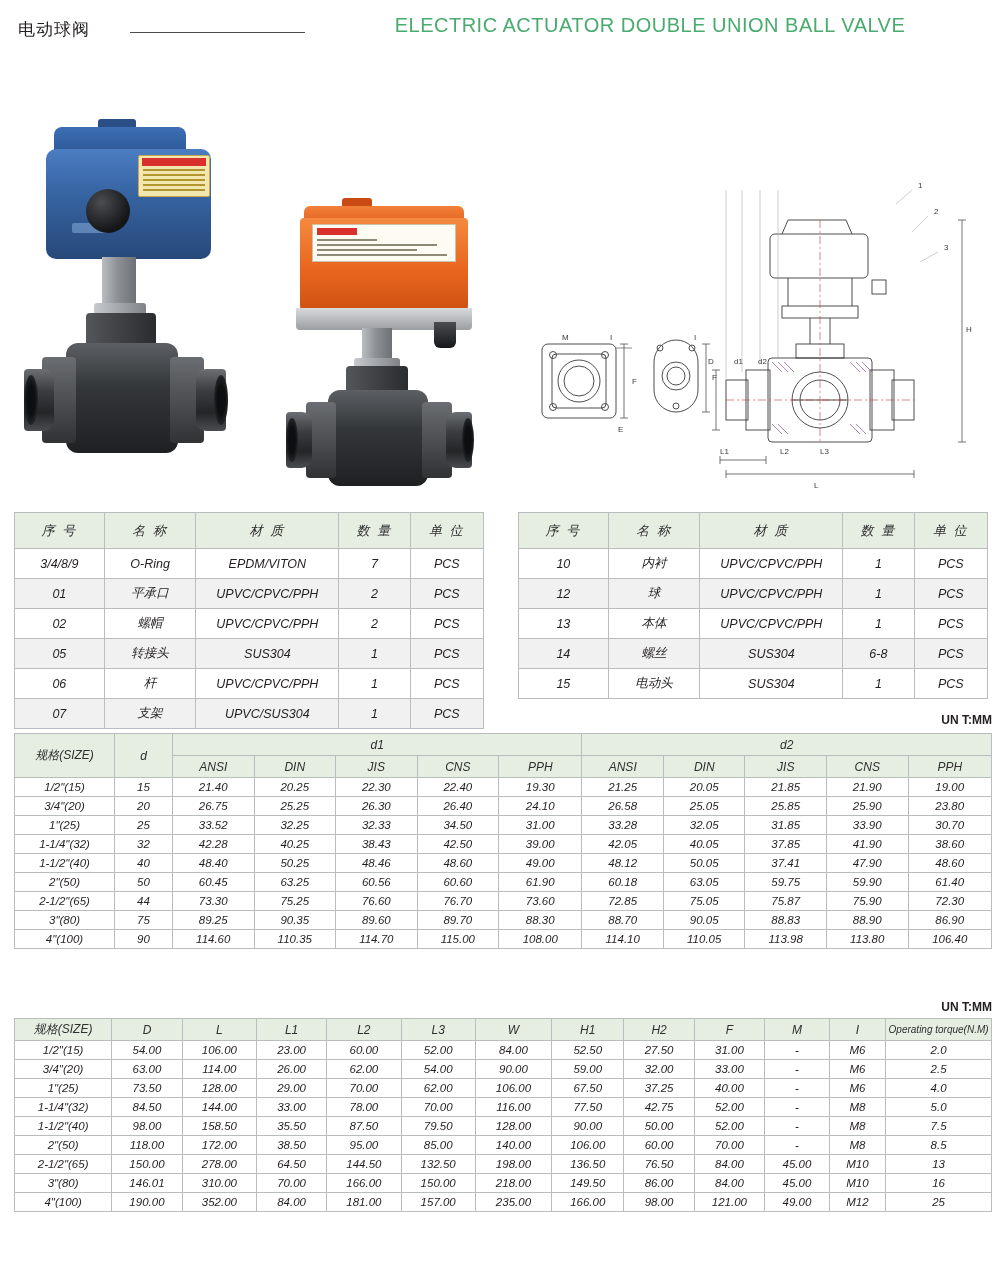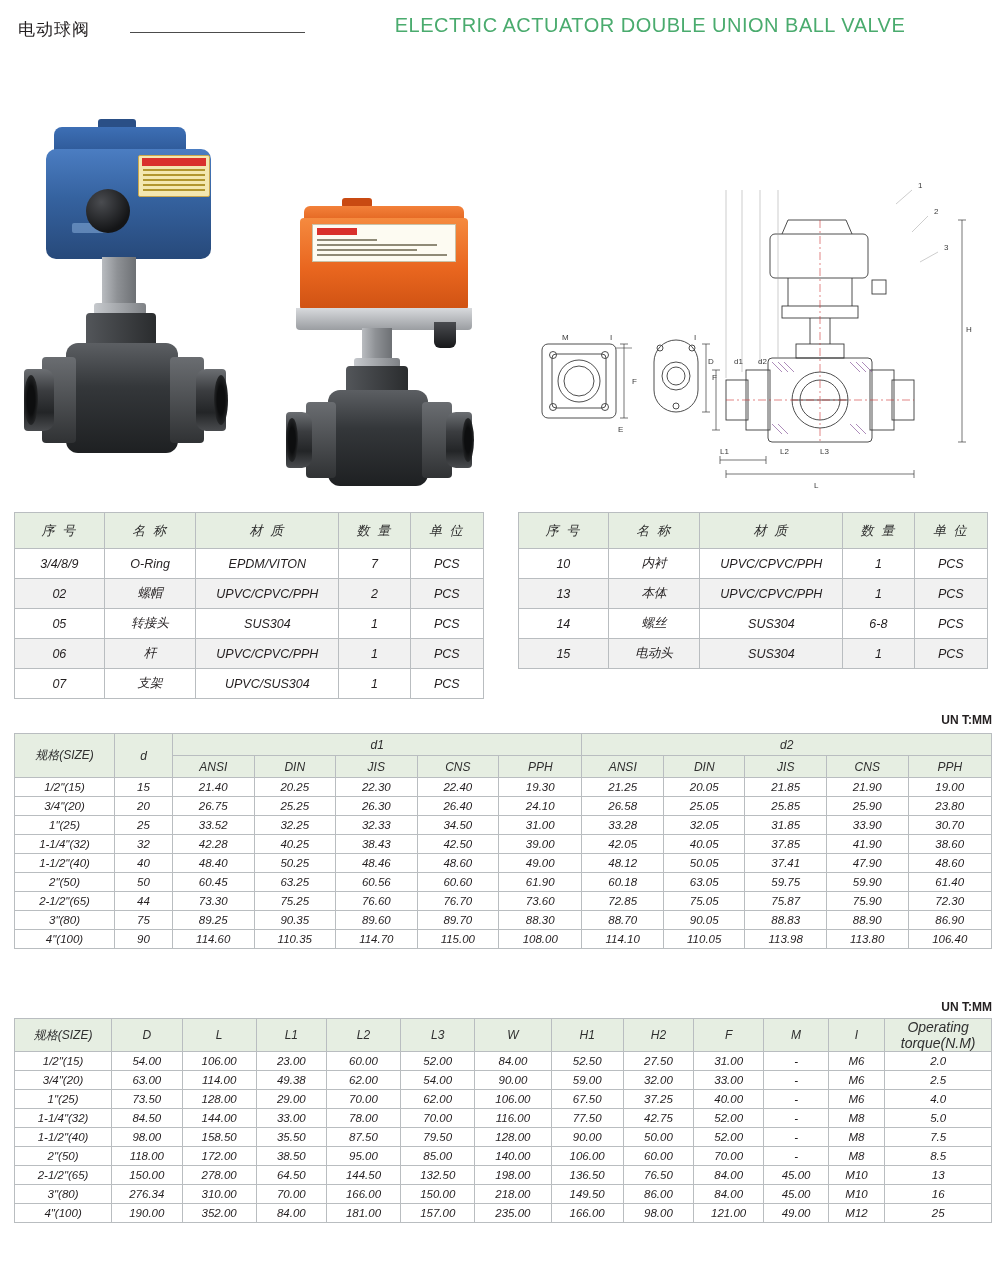--- a/index.html
+++ b/index.html
@@ -174,21 +174,21 @@
   }
   .dim-table thead th {
     background: #e6eee2;
     color: #2f2f2f;
     height: 22px;
     font-size: 12px;
   }
   .dim-table tbody td { background: #ffffff; }
   .dt-d1d2 { top: 733px; }
   .dt-main { top: 1018px; }
-  .dim-table thead th.tiny { font-size: 14px; letter-spacing: 0; }
+  .dim-table thead th.tiny { font-size: 10px; letter-spacing: 0; }
   .dim-table tbody tr td:first-child { }
 </style>
 </head>
 <body>
 
 <div class="header">
   <div class="header-cn">电动球阀</div>
   <div class="header-rule"></div>
   <div class="header-en">ELECTRIC ACTUATOR DOUBLE UNION BALL VALVE</div>
 </div>
@@ -344,20 +344,27 @@
   </thead>
   <tbody>
       <tr>
         <td>3/4/8/9</td>
         <td>O-Ring</td>
         <td>EPDM/VITON</td>
         <td>7</td>
         <td>PCS</td>
       </tr>
       <tr>
+        <td>01</td>
+        <td>平承口</td>
+        <td>UPVC/CPVC/PPH</td>
+        <td>2</td>
+        <td>PCS</td>
+      </tr>
+      <tr>
         <td>02</td>
         <td>螺帽</td>
         <td>UPVC/CPVC/PPH</td>
         <td>2</td>
         <td>PCS</td>
       </tr>
       <tr>
         <td>05</td>
         <td>转接头</td>
         <td>SUS304</td>
@@ -388,20 +395,27 @@
       <th style="width:90px">名 称</th>
       <th style="width:140px">材 质</th>
       <th style="width:70px">数 量</th>
       <th style="width:72px">单 位</th>
     </tr>
   </thead>
   <tbody>
       <tr>
         <td>10</td>
         <td>内衬</td>
+        <td>UPVC/CPVC/PPH</td>
+        <td>1</td>
+        <td>PCS</td>
+      </tr>
+      <tr>
+        <td>12</td>
+        <td>球</td>
         <td>UPVC/CPVC/PPH</td>
         <td>1</td>
         <td>PCS</td>
       </tr>
       <tr>
         <td>13</td>
         <td>本体</td>
         <td>UPVC/CPVC/PPH</td>
         <td>1</td>
         <td>PCS</td>
@@ -609,21 +623,21 @@
         <td>27.50</td>
         <td>31.00</td>
         <td>-</td>
         <td>M6</td>
         <td>2.0</td>
       </tr>
       <tr>
         <td>3/4"(20)</td>
         <td>63.00</td>
         <td>114.00</td>
-        <td>49.38</td>
+        <td>26.00</td>
         <td>62.00</td>
         <td>54.00</td>
         <td>90.00</td>
         <td>59.00</td>
         <td>32.00</td>
         <td>33.00</td>
         <td>-</td>
         <td>M6</td>
         <td>2.5</td>
       </tr>
@@ -697,21 +711,21 @@
         <td>198.00</td>
         <td>136.50</td>
         <td>76.50</td>
         <td>84.00</td>
         <td>45.00</td>
         <td>M10</td>
         <td>13</td>
       </tr>
       <tr>
         <td>3"(80)</td>
-        <td>276.34</td>
+        <td>146.01</td>
         <td>310.00</td>
         <td>70.00</td>
         <td>166.00</td>
         <td>150.00</td>
         <td>218.00</td>
         <td>149.50</td>
         <td>86.00</td>
         <td>84.00</td>
         <td>45.00</td>
         <td>M10</td>

